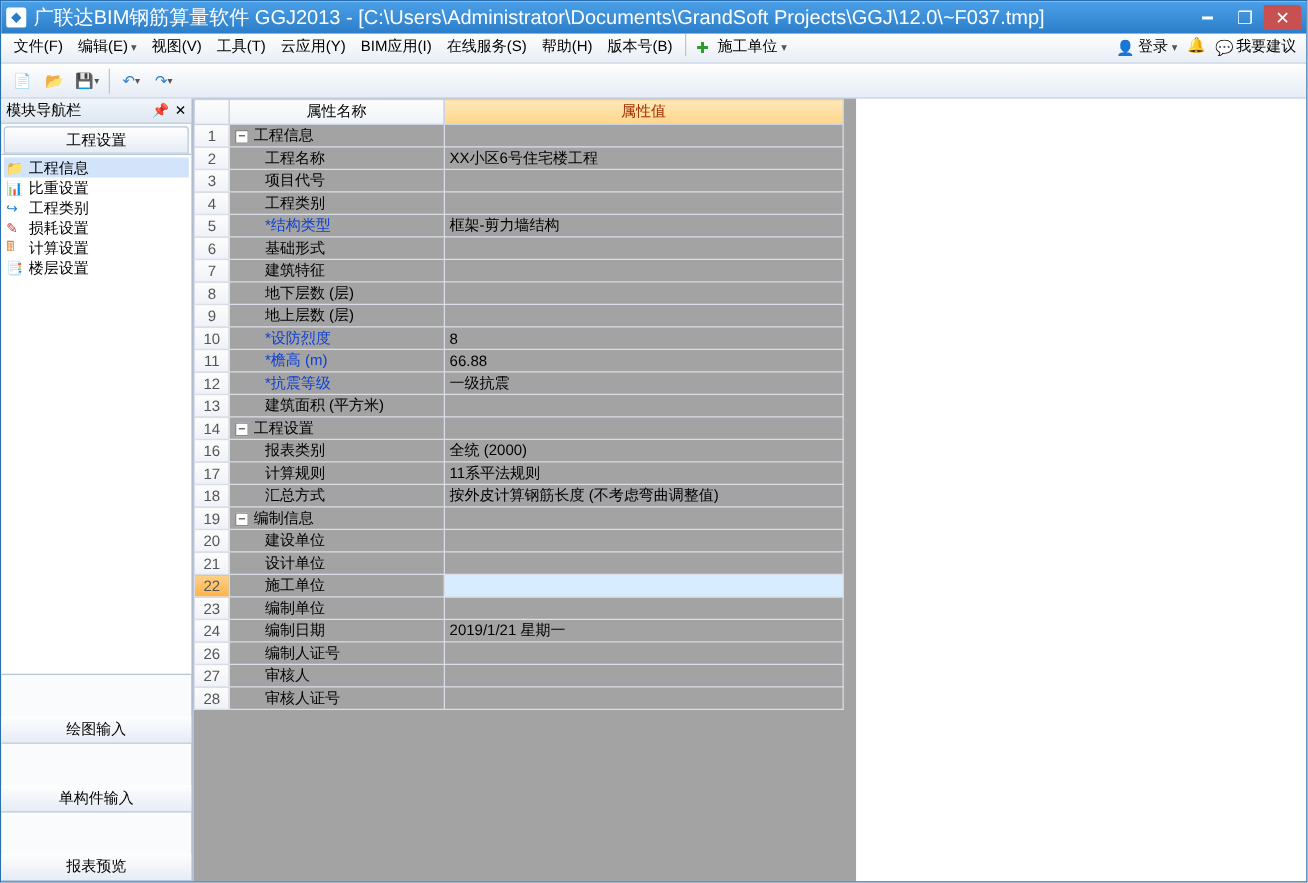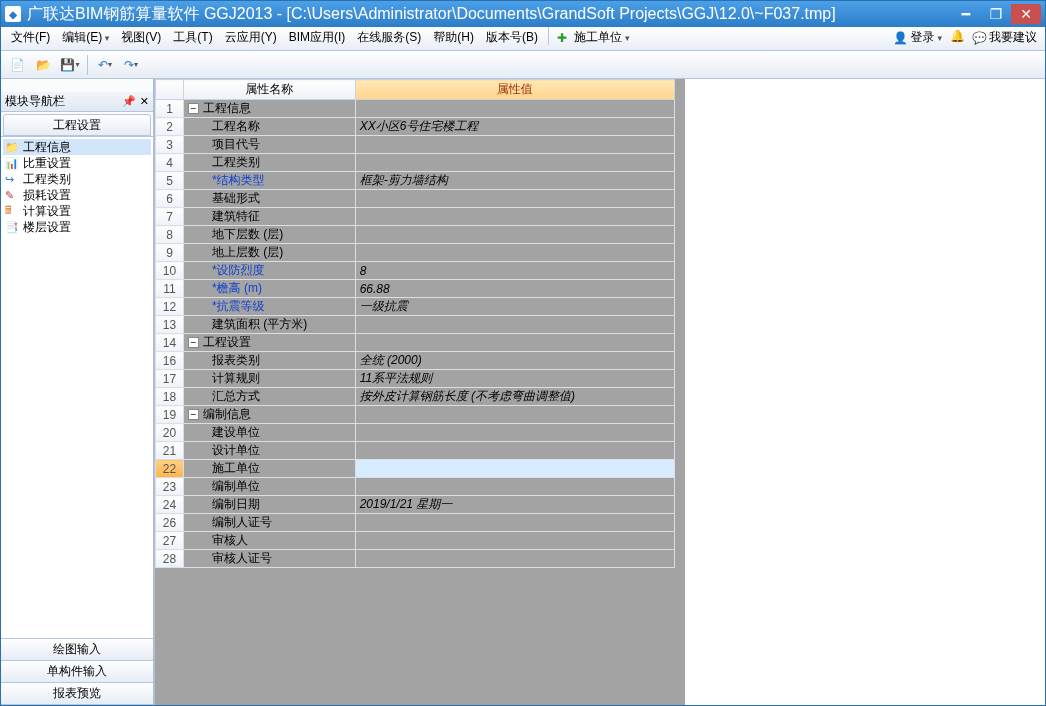--- a/index.html
+++ b/index.html
@@ -20,40 +20,40 @@
 .menubar .spacer { flex: 1; }
 .menubar .dropdown::after { content: " ▾"; font-size: 9px; color: #555; }
 
 .toolbar { height: 28px; background: linear-gradient(#fefefe, #e6ecf5); border-bottom: 1px solid #b6c6da; display: flex; align-items: center; padding: 0 6px; gap: 4px; }
 .toolbar .tbtn { width: 22px; height: 22px; display: flex; align-items: center; justify-content: center; cursor: pointer; border-radius: 2px; }
 .toolbar .tsep { width: 1px; height: 20px; background: #b6c6da; margin: 0 2px; }
 
 .workspace { display: flex; height: calc(706px - 26px - 24px - 28px - 2px); }
 
 .navpanel { width: 154px; border-right: 2px solid #b0bdd0; display: flex; flex-direction: column; background: #fafbfd; }
-.nav-header { height: 20px; background: linear-gradient(#f0f4fa, #e0e8f2); border-bottom: 1px solid #b6c6da; display: flex; align-items: center; padding: 0 4px; font-size: 12px; margin-top: 13px; }
+.nav-header { height: 20px; background: linear-gradient(#f0f4fa, #e0e8f2); border-bottom: 1px solid #b6c6da; display: flex; align-items: center; padding: 0 4px; font-size: 12px; }
 .nav-header .pin { margin-left: auto; cursor: pointer; font-size: 11px; }
 .nav-header .closebtn { cursor: pointer; margin-left: 4px; font-size: 11px; }
 .nav-tab { height: 22px; background: linear-gradient(#fefefe, #e6ecf5); border: 1px solid #b6c6da; border-radius: 3px 3px 0 0; margin: 2px 2px 0 2px; display: flex; align-items: center; justify-content: center; cursor: pointer; }
 .nav-tree { flex: 1; padding: 2px; overflow: auto; background: #fff; border-top: 1px solid #b6c6da; }
 .tree-item { display: flex; align-items: center; gap: 4px; padding: 1px 2px; cursor: pointer; height: 16px; }
 .tree-item.selected { background: #d2e4fa; }
 .tree-icon { width: 14px; height: 14px; font-size: 11px; display: inline-flex; align-items: center; }
 .nav-bottom { border-top: 1px solid #b6c6da; }
-.nav-bottom-btn { height: 22px; background: linear-gradient(#fefefe, #e6ecf5); border-bottom: 1px solid #b6c6da; display: flex; align-items: center; justify-content: center; cursor: pointer; }
+.nav-bottom-btn { height: 22px; background: linear-gradient(#fefefe, #e6ecf5); border-bottom: 1px solid #b6c6da; display: flex; align-items: center; justify-content: center; cursor: pointer; margin-top: 33px; }
 
 .propgrid { flex: 1; overflow: auto; background: #a3a3a3; }
 .propgrid table { border-collapse: collapse; width: 520px; }
 .propgrid th { background: linear-gradient(#fdfdfd, #eef2f8); border: 1px solid #c9d3e2; height: 20px; font-weight: normal; text-align: center; }
 .propgrid th.val { background: linear-gradient(#ffe8b8, #ffd58a); color: #a03000; }
 .propgrid td { border: 1px solid #d9dee7; height: 18px; padding: 0 4px; white-space: nowrap; }
 .propgrid td.rownum { width: 28px; text-align: center; background: linear-gradient(#fdfdfd, #eef2f8); color: #555; }
 .propgrid td.rownum.sel { background: linear-gradient(#ffd088, #ffb347); }
 .propgrid td.name { width: 172px; }
-.propgrid td.val { width: 320px; font-style: italic; }
+.propgrid td.val { width: 320px; }
 .propgrid td.val.sel { background: #d8ecff; }
 .propgrid .indent0 { padding-left: 4px; }
 .propgrid .indent1 { padding-left: 28px; }
 .propgrid .exp { display: inline-block; width: 11px; height: 11px; border: 1px solid #888; text-align: center; line-height: 9px; font-size: 10px; margin-right: 4px; cursor: pointer; background: #fff; }
 .propgrid .req { color: #1040d0; }
 .propgrid tr.group td.name { font-weight: normal; }
 
 .rightblank { width: 360px; background: #fff; }
 
 .ico-green  { color:#2a9d2a;} .ico-blue{color:#2c7dc8;} .ico-orange{color:#e08030;} .ico-red{color:#c04040;}

